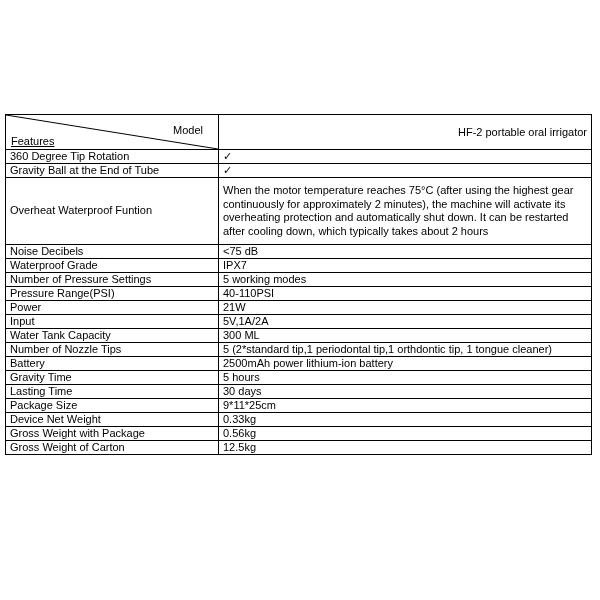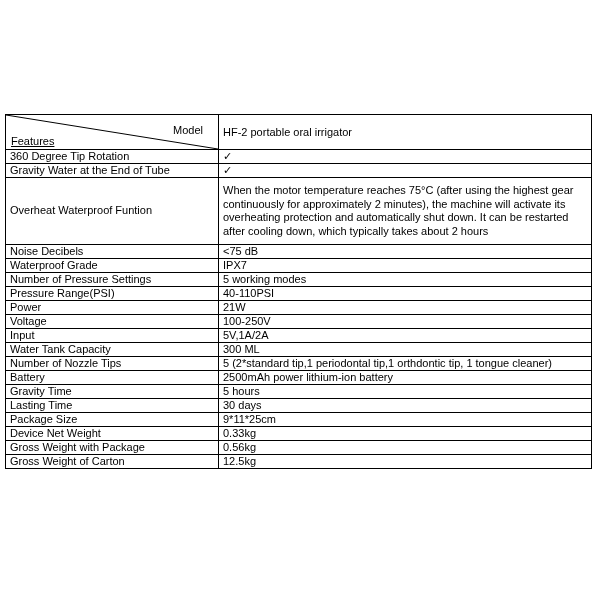--- a/index.html
+++ b/index.html
@@ -29,21 +29,21 @@
     overflow:hidden;
   }
   
   tr.header-row td{height:34px;}
   td.diag-cell{position:relative;padding:0;overflow:hidden;}
   td.diag-cell svg.diag{
     position:absolute;left:0;top:0;width:100%;height:100%;display:block;
   }
   .model-label{position:absolute;top:9px;right:15px;line-height:12px;}
   .features-label{position:absolute;left:5px;bottom:2px;line-height:12px;text-decoration:underline;}
-  td.header-value{white-space:nowrap;}
+  td.header-value{white-space:nowrap;text-align:right;}
   
   tr.tall-row td{
     height:66px;
     white-space:normal;
     line-height:13.5px;
     vertical-align:middle;
   }
   col.c1{width:213px;}
 </style>
 </head>
@@ -65,21 +65,21 @@
           <span class="features-label">Features</span>
         </td>
         <td class="header-value">HF-2 portable oral irrigator</td>
       </tr>
 
       <tr>
         <td>360 Degree Tip Rotation</td>
         <td>✓</td>
       </tr>
       <tr>
-        <td>Gravity Water at the End of Tube</td>
+        <td>Gravity Ball at the End of Tube</td>
         <td>✓</td>
       </tr>
       <tr class="tall-row">
         <td>Overheat Waterproof Funtion</td>
         <td>When the motor temperature reaches 75°C (after using the highest gear continuously for approximately 2 minutes), the machine will activate its overheating protection and automatically shut down. It can be restarted after cooling down, which typically takes about 2 hours</td>
       </tr>
       <tr>
         <td>Noise Decibels</td>
         <td>&lt;75 dB</td>
       </tr>
@@ -91,24 +91,20 @@
         <td>Number of Pressure Settings</td>
         <td>5 working modes</td>
       </tr>
       <tr>
         <td>Pressure Range(PSI)</td>
         <td>40-110PSI</td>
       </tr>
       <tr>
         <td>Power</td>
         <td>21W</td>
-      </tr>
-      <tr>
-        <td>Voltage</td>
-        <td>100-250V</td>
       </tr>
       <tr>
         <td>Input</td>
         <td>5V,1A/2A</td>
       </tr>
       <tr>
         <td>Water Tank Capacity</td>
         <td>300 ML</td>
       </tr>
       <tr>

